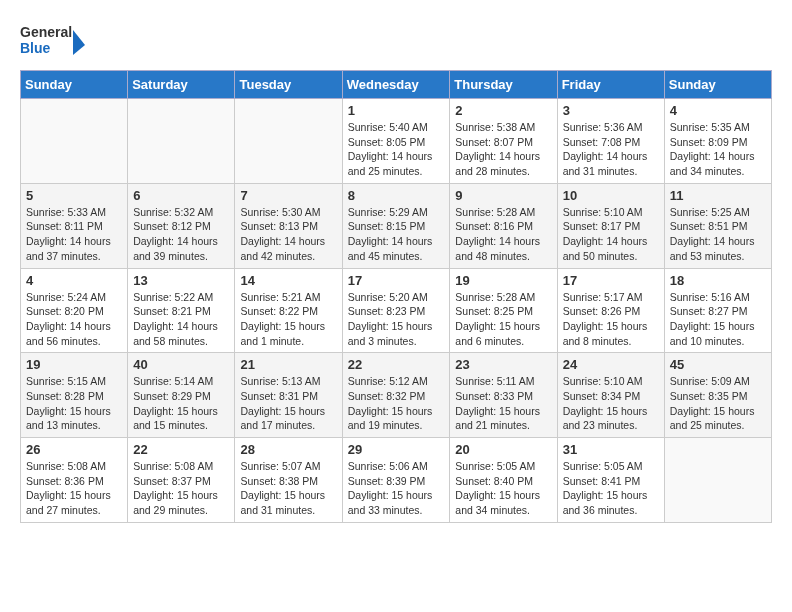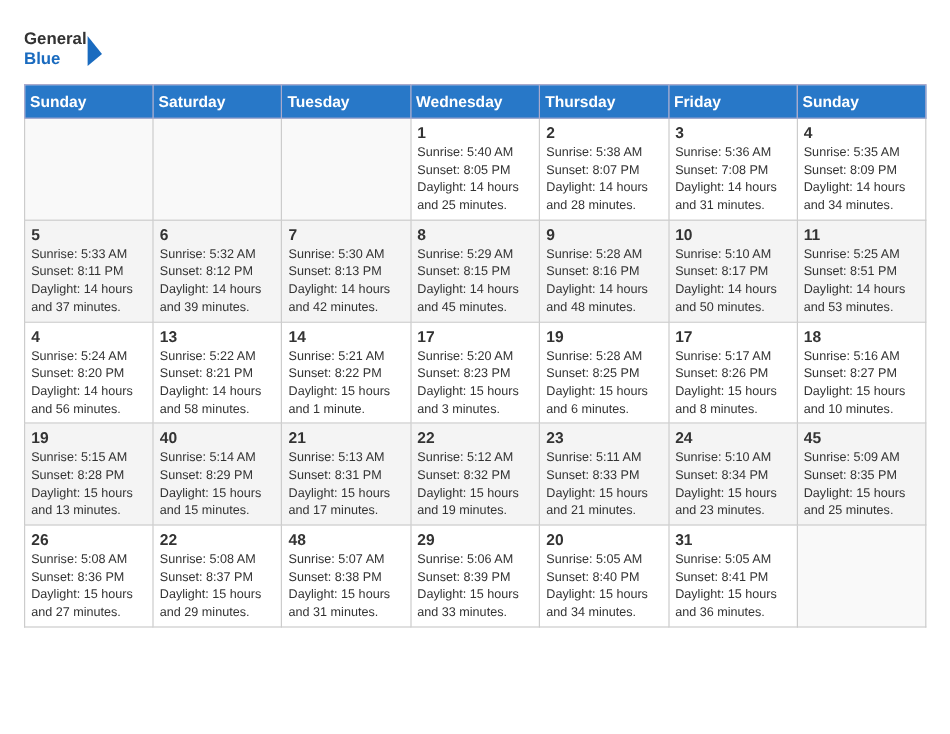--- a/index.html
+++ b/index.html
@@ -303,21 +303,21 @@
 and 27 minutes.</div>
         </td>
         <td>
           <span class="day-num">22</span>
           <div class="day-info">Sunrise: 5:08 AM
 Sunset: 8:37 PM
 Daylight: 15 hours
 and 29 minutes.</div>
         </td>
         <td>
-          <span class="day-num">48</span>
+          <span class="day-num">28</span>
           <div class="day-info">Sunrise: 5:07 AM
 Sunset: 8:38 PM
 Daylight: 15 hours
 and 31 minutes.</div>
         </td>
         <td>
           <span class="day-num">29</span>
           <div class="day-info">Sunrise: 5:06 AM
 Sunset: 8:39 PM
 Daylight: 15 hours

